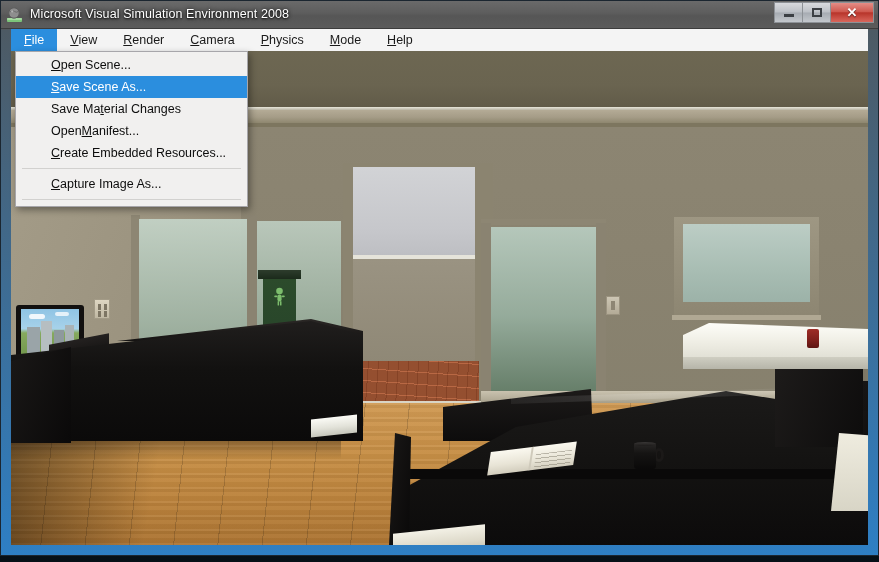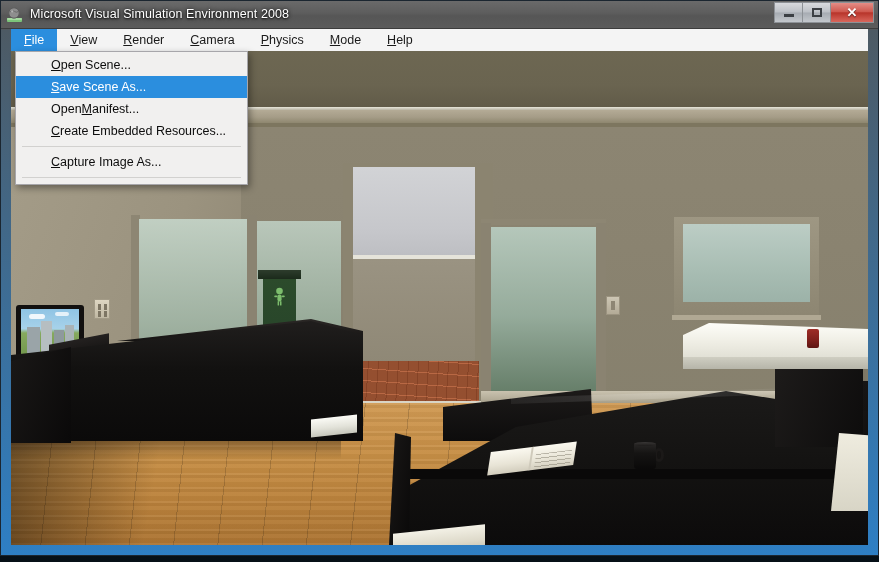--- a/index.html
+++ b/index.html
@@ -400,19 +400,20 @@
     <div class="sc" id="wtable-base"></div>
     <div class="sc" id="wchair"></div>
     <div class="sc" id="wtable-top"></div>
     <div class="sc" id="wtable-edge"></div>
     <div class="sc" id="redcup"></div>
   </div>
 
   <div id="menu-popup">
       <div class="mi"><span class="acc">O</span>pen Scene...</div>
       <div class="mi sel"><span class="acc">S</span>ave Scene As...</div>
+      <div class="mi">Save Ma<span class="acc">t</span>erial Changes</div>
       <div class="mi">Open <span class="acc">M</span>anifest...</div>
       <div class="mi"><span class="acc">C</span>reate Embedded Resources...</div>
       <div class="msep"></div>
       <div class="mi"><span class="acc">C</span>apture Image As...</div>
       <div class="msep"></div>
     </div>
 </div>
 
 </body></html>

